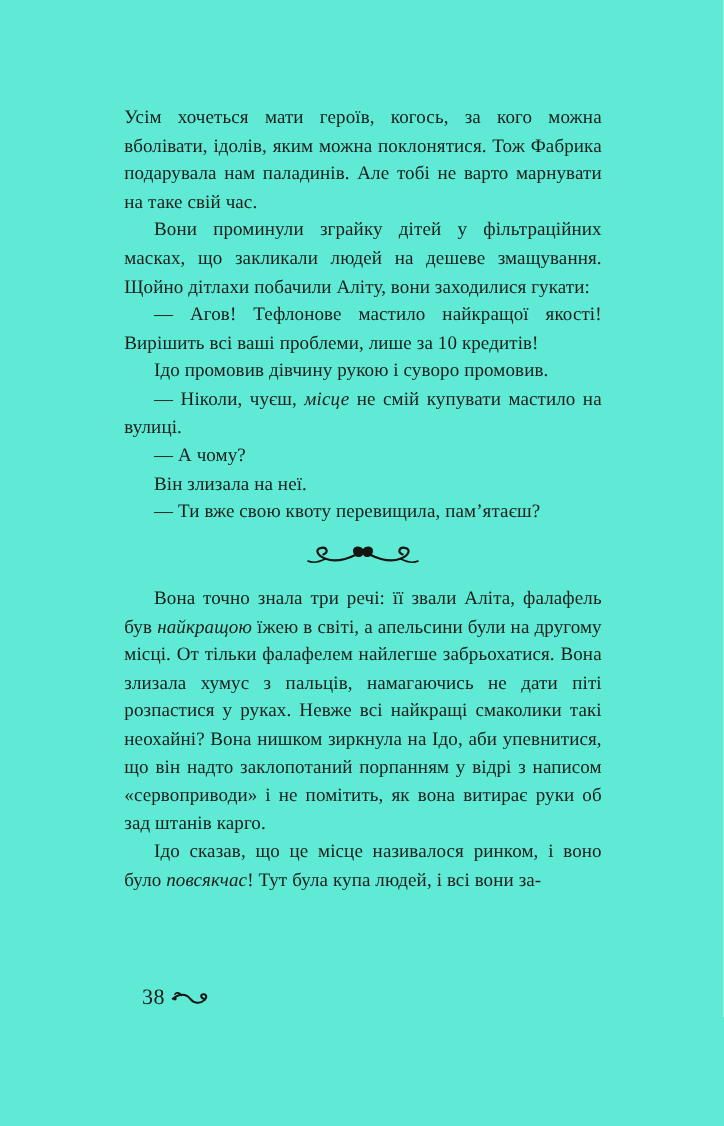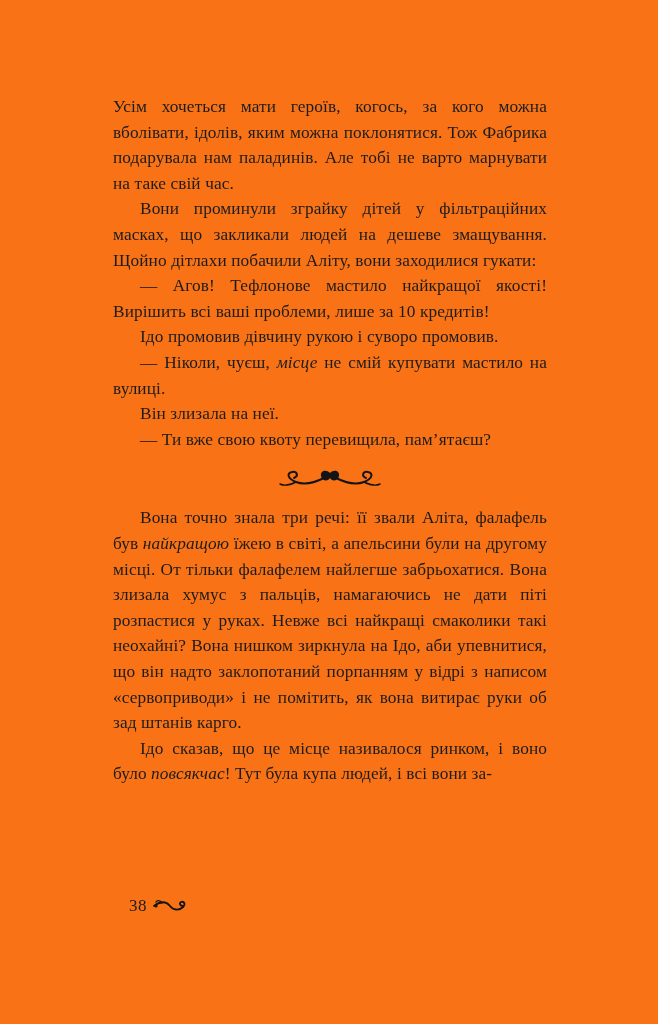--- a/index.html
+++ b/index.html
@@ -1,20 +1,20 @@
 <!DOCTYPE html>
 <html lang="uk"><head>
 <meta charset="utf-8">
 <style>
   html, body { margin: 0; padding: 0; background: #ffffff; }
   .book-page {
     position: relative;
     width: 658px;
     height: 1024px;
-    background: #f97316;
+    background: #5eead4;
     overflow: hidden;
     font-family: "Liberation Serif", serif;
     color: #1c1c1c;
   }
   .text-block {
     position: absolute;
     left: 113px;
     top: 94px;
     width: 434px;
     font-size: 17.3px;
@@ -30,21 +30,21 @@
     margin: 14px 0 16px 0;
     line-height: 22px;
   }
   .footer {
     position: absolute;
     left: 129px;
     top: 896px;
     display: flex;
     align-items: center;
     gap: 5px;
-    font-size: 17px;
+    font-size: 20px;
   }
   .footer .num { letter-spacing: 0.5px; }
   svg { display: inline-block; vertical-align: middle; }
 </style>
 </head>
 <body>
 
 <div class="book-page">
 
   <div class="text-block">
@@ -52,20 +52,21 @@
     <p class="para no-indent"><span>Усім хочеться мати героїв, когось, за кого можна вболівати, ідолів, яким можна поклонятися. Тож Фабрика подарувала нам паладинів. Але тобі не варто марнувати на таке свій час.</span></p>
 
     <p class="para"><span>Вони проминули зграйку дітей у фільтраційних масках, що закликали людей на дешеве змащування. Щойно дітлахи побачили Аліту, вони заходилися гукати:</span></p>
 
     <p class="para"><span>— Агов! Тефлонове мастило найкращої якості! Вирішить всі ваші проблеми, лише за 10 кредитів!</span></p>
 
     <p class="para"><span>Ідо промовив дівчину рукою і суворо промовив.</span></p>
 
     <p class="para"><span>— Ніколи, чуєш, </span><span class="it">місце</span><span> не смій купувати мастило на вулиці.</span></p>
 
+    <p class="para"><span>— А чому?</span></p>
 
     <p class="para"><span>Він злизала на неї.</span></p>
 
     <p class="para"><span>— Ти вже свою квоту перевищила, пам’ятаєш?</span></p>
 
 
     <div class="divider">
       <svg width="104" height="22" viewBox="0 0 104 22" aria-hidden="true">
         <g fill="none" stroke="#141414" stroke-width="2" stroke-linecap="round">
           <path d="M52 6 C 48 2, 42 4, 43 9 C 44 14, 50 15, 52 11 C 54 15, 60 14, 61 9 C 62 4, 56 2, 52 6 Z" fill="#141414" stroke="none"></path>

